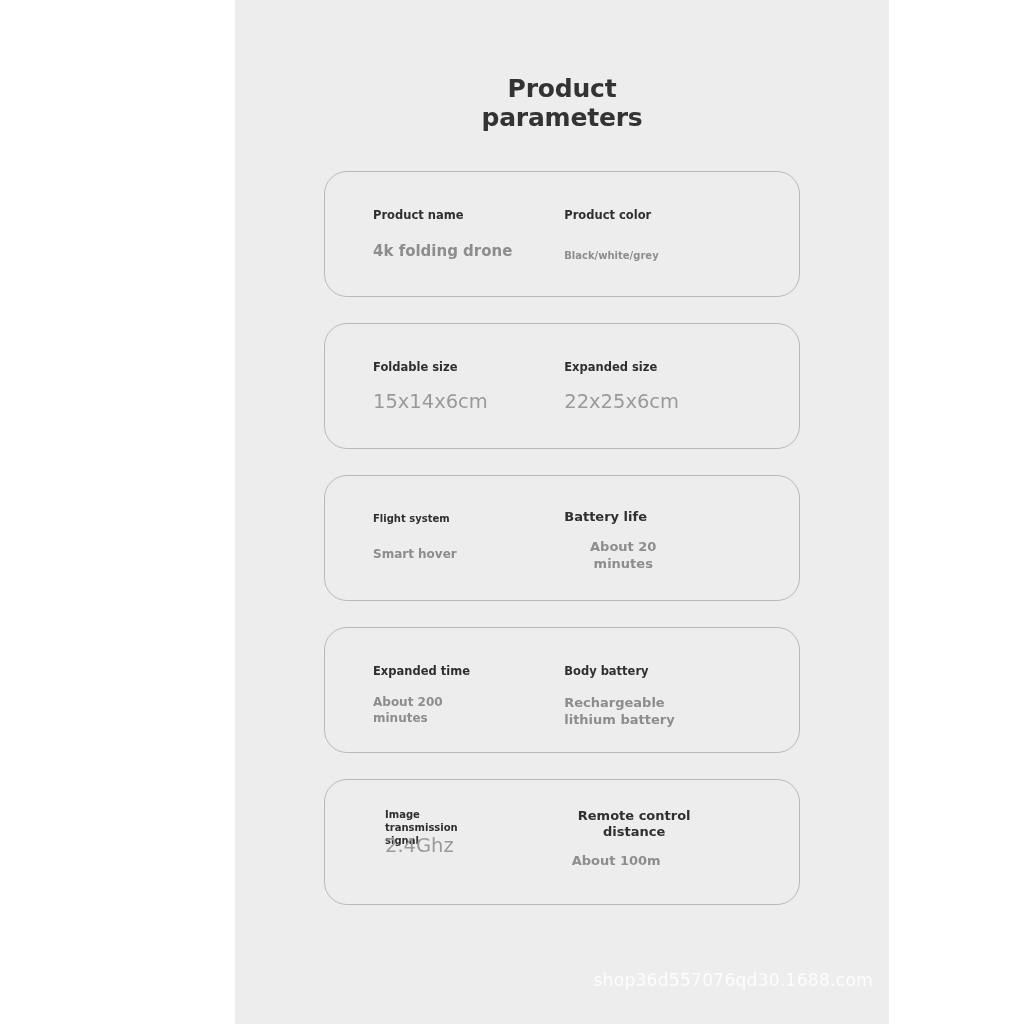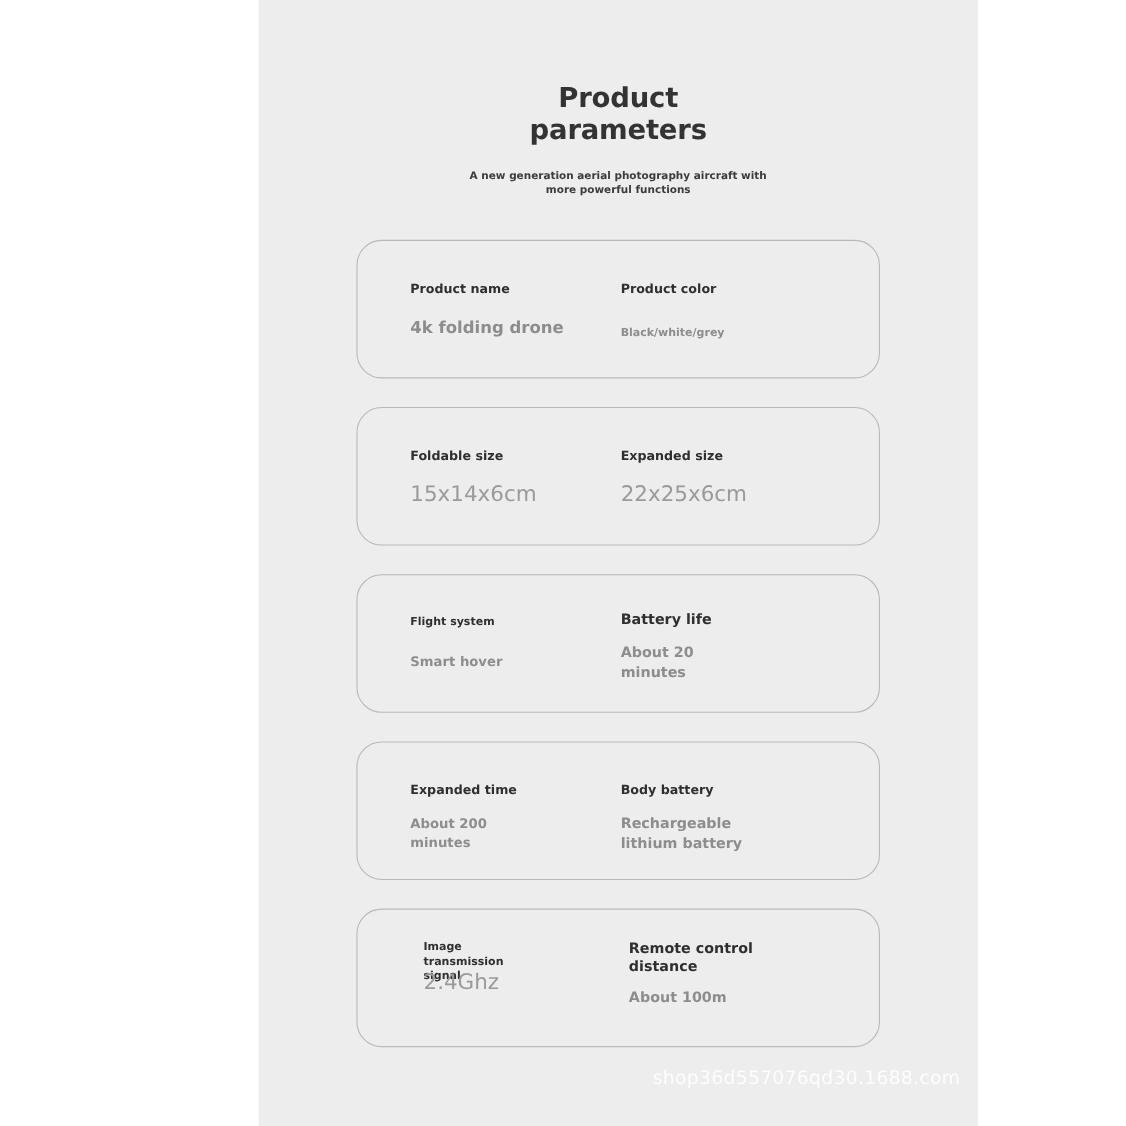--- a/index.html
+++ b/index.html
@@ -80,21 +80,21 @@
   }
   
   .s-sm   { font-size: 10px;   line-height: 1.3; }
   .s-md   { font-size: 11.5px; line-height: 1.3; }
   .s-lg   { font-size: 13px;   line-height: 1.3; }
   .v-xs   { font-size: 10px;   line-height: 1.35; font-weight: bold; }
   .v-sm   { font-size: 12px;   line-height: 1.4;  font-weight: bold; }
   .v-md   { font-size: 13px;   line-height: 1.35; font-weight: bold; }
   .v-lg   { font-size: 19.5px; line-height: 1.25; font-weight: normal; color: #9a9a9a; }
   .v-big  { font-size: 15px;   line-height: 1.3;  font-weight: bold; }
-  .t-center { }
+  .t-center { text-align: center; }
 
   
   .c1 .col-left  .val { top: 70px; }
   .c1 .col-right .val { top: 77px; }
   .c2 .col-left  .lbl { top: 36px; }
   .c2 .val { top: 66px; }
   .c3 .col-right .lbl { top: 33px; }
   .c3 .col-right .val { top: 62px; width: 118px; }
   .c3 .col-left  .val { top: 70px; }
   .c4 .val { top: 66px; }
@@ -117,21 +117,20 @@
 </head>
 <body>
 
 <div class="page">
 
   <div class="header">
     <div class="title">
       <span>Product</span><br>
       <span>parameters</span>
     </div>
-    <div class="subtitle">A new generation aerial photography aircraft with more powerful functions</div>
   </div>
 
   <div class="cards">
 
     <div class="card c1">
       <div class="col col-left">
         <div class="lbl s-md">Product name</div>
         <div class="val v-big">4k folding drone</div>
       </div>
       <div class="col col-right">

